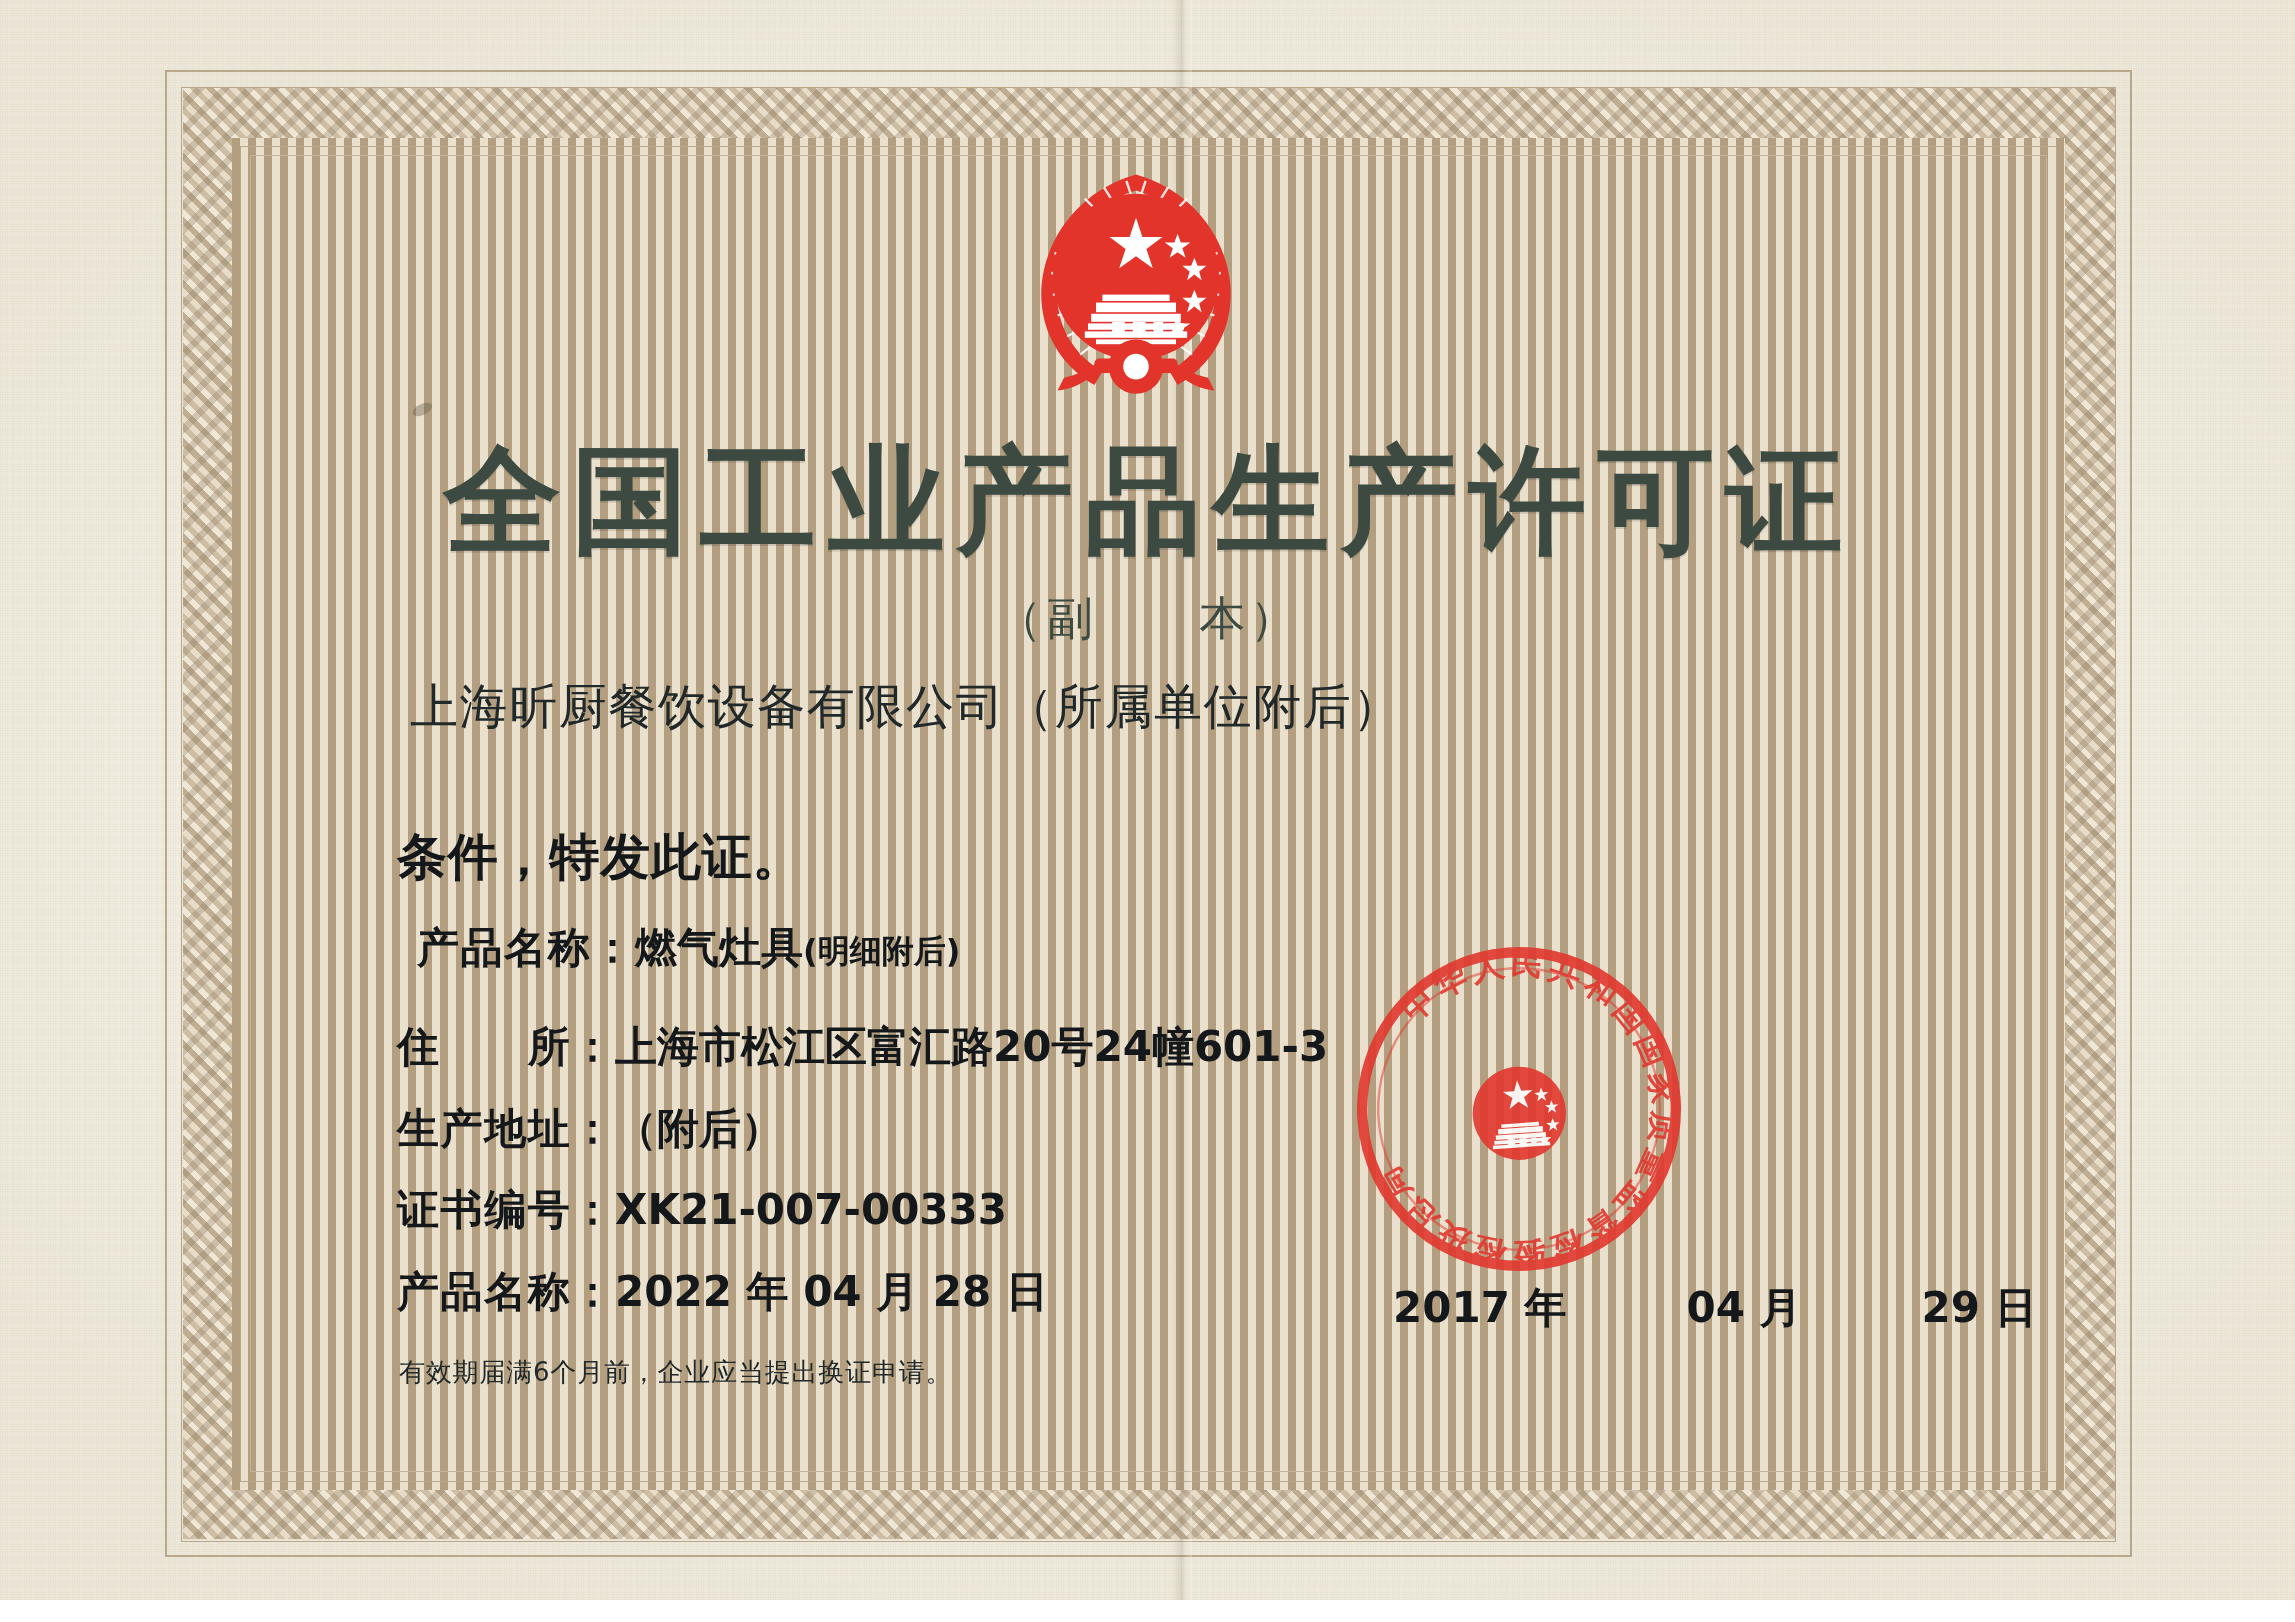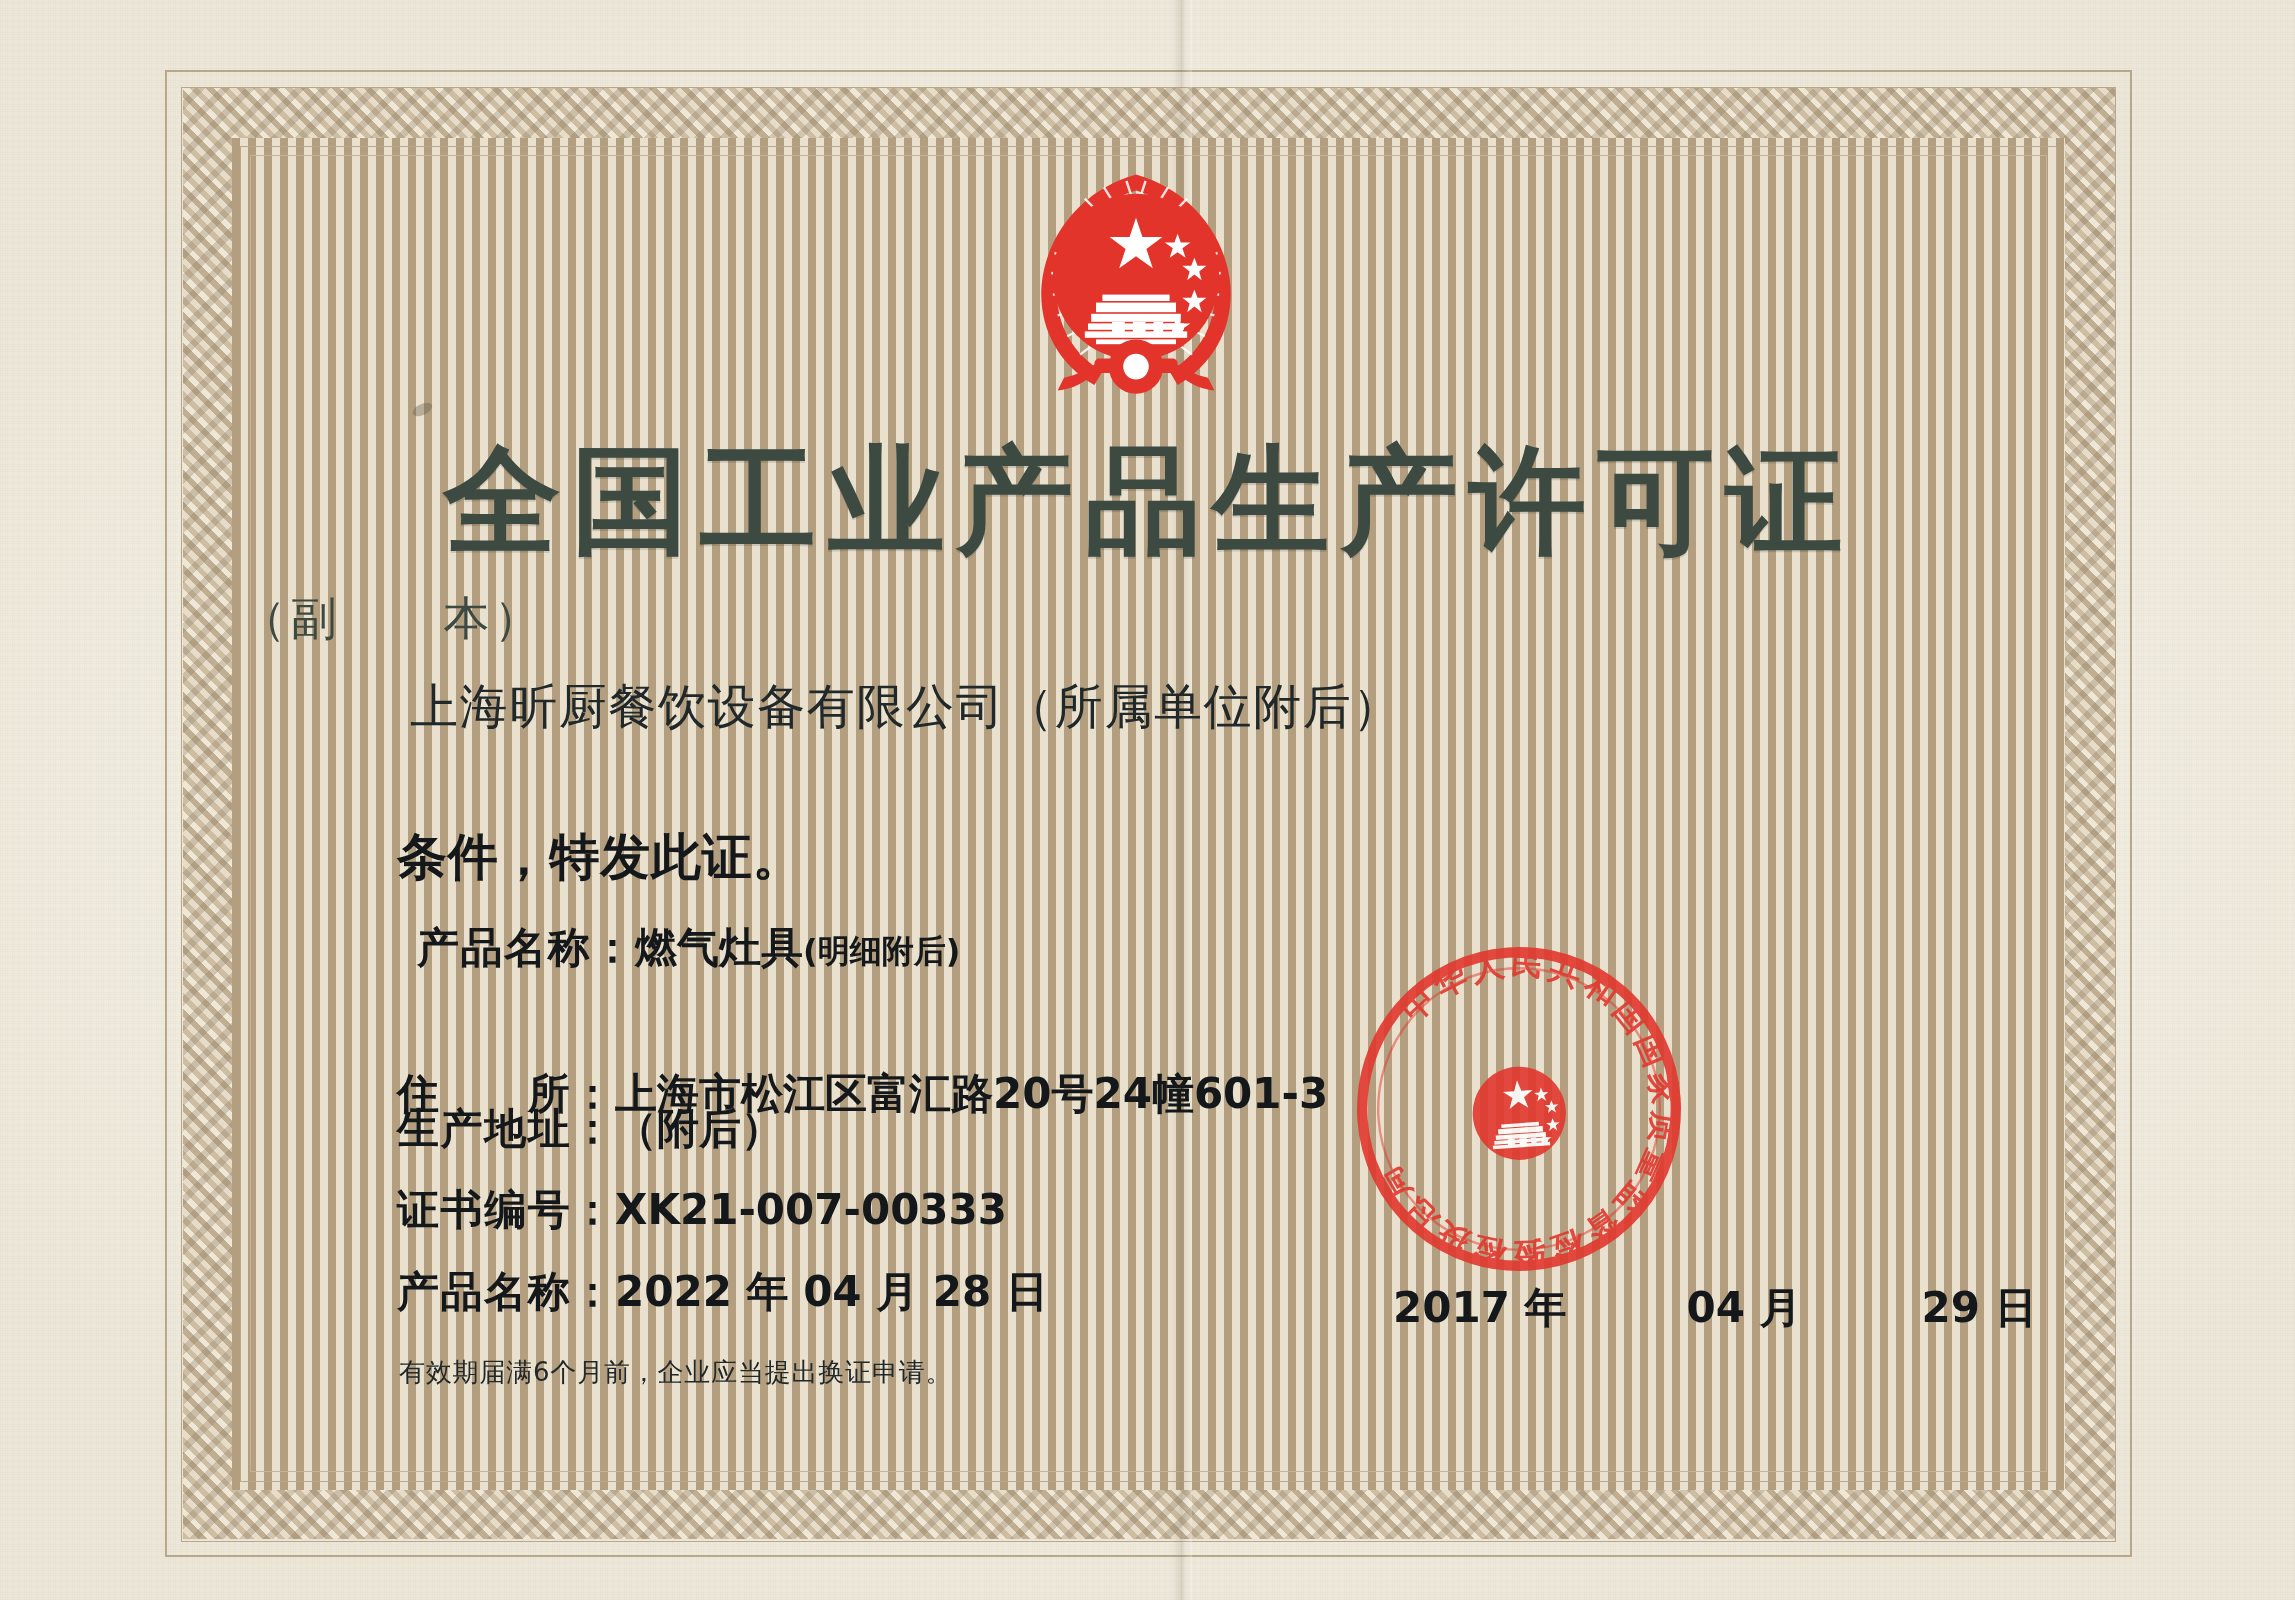--- a/index.html
+++ b/index.html
@@ -150,20 +150,21 @@
     font-weight: 700;
     color: #3d4a42;
     font-family: "DejaVu Sans", "Liberation Sans", sans-serif;
     text-shadow: 0 1.6px 0 rgba(0,0,0,0.12);
   }
 
   .sub-title {
     position: absolute;
     left: 0; right: 0;
     top: 442px;
+    text-align: center;
     font-size: 46px;
     letter-spacing: 4.8px;
     color: #3d4a42;
     font-family: "DejaVu Sans", "Liberation Sans", sans-serif;
   }
 
   .company-line {
     position: absolute;
     left: 170px;
     top: 529px;
@@ -195,21 +196,21 @@
     color: #14181a;
     font-family: "DejaVu Sans", "Liberation Sans", sans-serif;
     font-weight: 600;
     white-space: nowrap;
   }
   .field .label { letter-spacing: 1.6px; }
   .field .value { font-weight: 600; }
   .field .small { font-size: 32px; }
 
   .f-product  { top: 774px; margin-left: 20px; }
-  .f-address  { top: 920px; }
+  .f-address  { top: 873px; }
   .f-factory  { top: 955px; }
   .f-cert     { top: 1036px; }
   .f-valid    { top: 1118px; }
 
   .date-line {
     position: absolute;
     top: 1118px;
     left: 1153px;
     font-size: 42px;
     color: #14181a;

